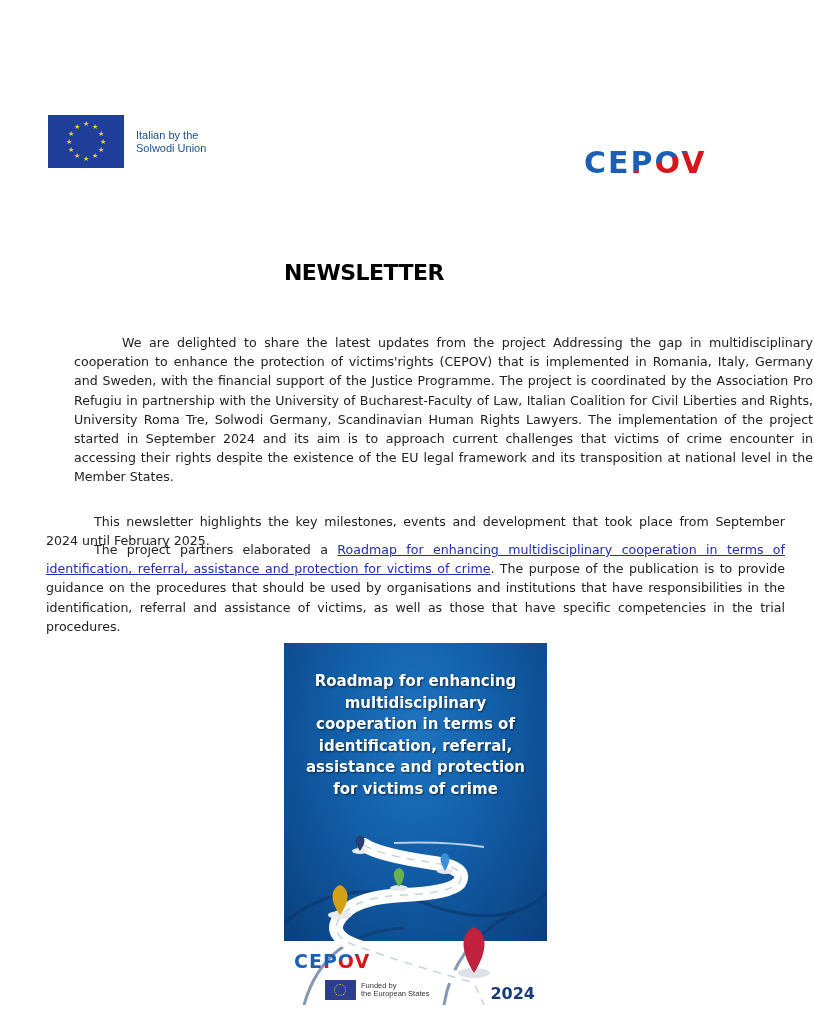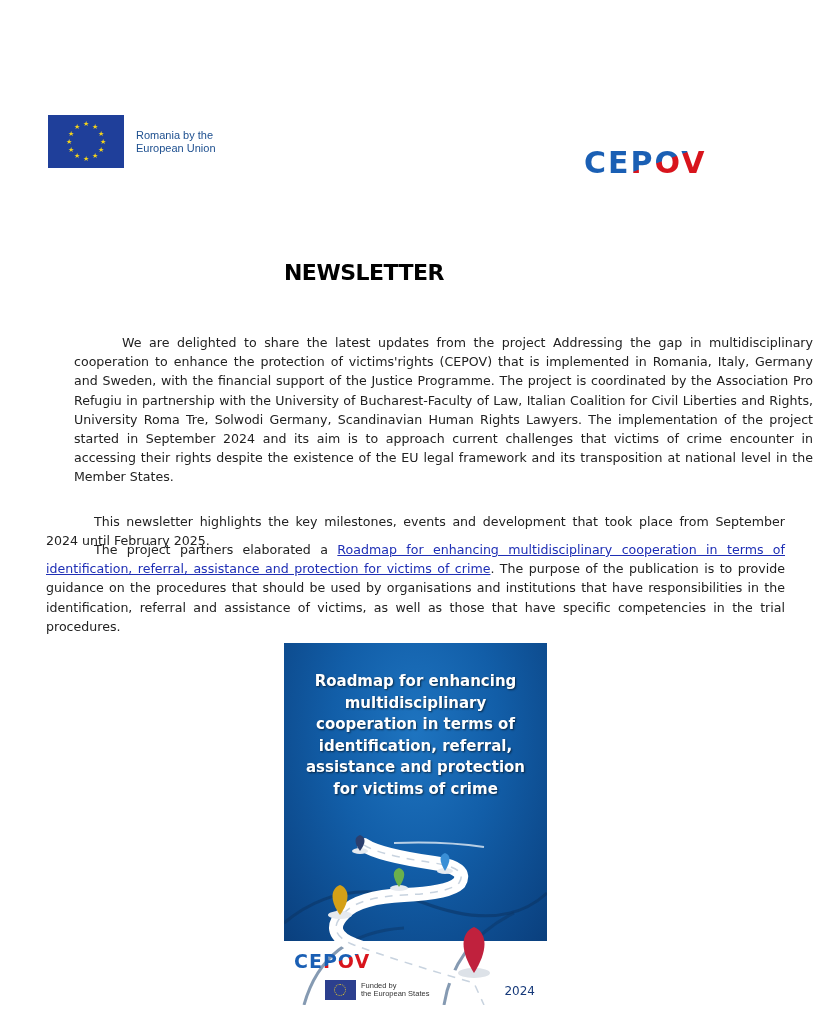--- a/index.html
+++ b/index.html
@@ -29,43 +29,43 @@
     background: radial-gradient(ellipse at 50% 30%, #1e74c0 0%, #125ea8 45%, #0a3f7d 100%); }
   .cover-title { position: absolute; left: 8px; right: 8px; top: 28px; text-align: center; color: #ffffff; font-family: "DejaVu Sans", sans-serif; font-weight: bold; font-size: 15px; line-height: 21.5px; text-shadow: 1px 1px 2px rgba(0,0,0,0.6); }
   .road-svg { position: absolute; left: 0; top: 190px; }
   .cover-cepov { position: absolute; left: 10px; top: 307px; font-weight: bold; font-size: 19px; letter-spacing: 1px; line-height: 22px;
     background: linear-gradient(160deg, #1a5fb4 0%, #1a5fb4 55%, #d8141c 56%, #d8141c 100%);
     -webkit-background-clip: text; background-clip: text; color: transparent; }
   .cover-eu { position: absolute; left: 9px; top: 337px; display: flex; align-items: center; padding-left: 32px; }
   .cover-eu-flag { width: 31px; height: 20px; background: #2c3f8e; position: relative; }
   .cover-eu-flag .ring { position: absolute; left: 9px; top: 4px; width: 12px; height: 12px; border-radius: 50%; border: 1px dotted #e2c52a; }
   .cover-eu-text { margin-left: 5px; font-family: "Liberation Sans", sans-serif; font-size: 7.5px; line-height: 8.5px; color: #333; }
-  .cover-year { position: absolute; right: 12px; top: 341px; font-weight: normal; font-size: 12px; color: #173a7a; }
+  .cover-year { position: absolute; right: 12px; top: 341px; font-weight: bold; font-size: 16px; color: #173a7a; }
 </style>
 </head>
 <body>
 
 <div class="eu-logo">
   <div class="eu-flag">
     <span class="star" style="left:35px;top:6px">★</span>
     <span class="star" style="left:44px;top:9px">★</span>
     <span class="star" style="left:50px;top:16px">★</span>
     <span class="star" style="left:52px;top:24px">★</span>
     <span class="star" style="left:50px;top:32px">★</span>
     <span class="star" style="left:44px;top:38px">★</span>
     <span class="star" style="left:35px;top:41px">★</span>
     <span class="star" style="left:26px;top:38px">★</span>
     <span class="star" style="left:20px;top:32px">★</span>
     <span class="star" style="left:18px;top:24px">★</span>
     <span class="star" style="left:20px;top:16px">★</span>
     <span class="star" style="left:26px;top:9px">★</span>
   </div>
   <div class="eu-text">
-    <div>Romania by the</div>
-    <div>European Union</div>
+    <div>Italian by the</div>
+    <div>Solwodi Union</div>
   </div>
 </div>
 
 <div class="cepov-logo">CEPOV</div>
 
 <h1 class="title">NEWSLETTER</h1>
 
 <p class="body-text p1"><span class="indent"></span><span>We are delighted to share the latest updates from the project Addressing the gap in multidisciplinary cooperation to enhance the protection of victims'rights (CEPOV) that is implemented in Romania, Italy, Germany and Sweden, with the financial support of the Justice Programme. The project is coordinated by the Association Pro Refugiu in partnership with the University of Bucharest-Faculty of Law, Italian Coalition for Civil Liberties and Rights, University Roma Tre, Solwodi Germany, Scandinavian Human Rights Lawyers. The implementation of the project started in September 2024 and its aim is to approach current challenges that victims of crime encounter in accessing their rights despite the existence of the EU legal framework and its transposition at national level in the Member States.</span></p>
 
 <p class="body-text p2"><span class="indent"></span><span>This newsletter highlights the key milestones, events and development that took place from September 2024 until February 2025.</span></p>

